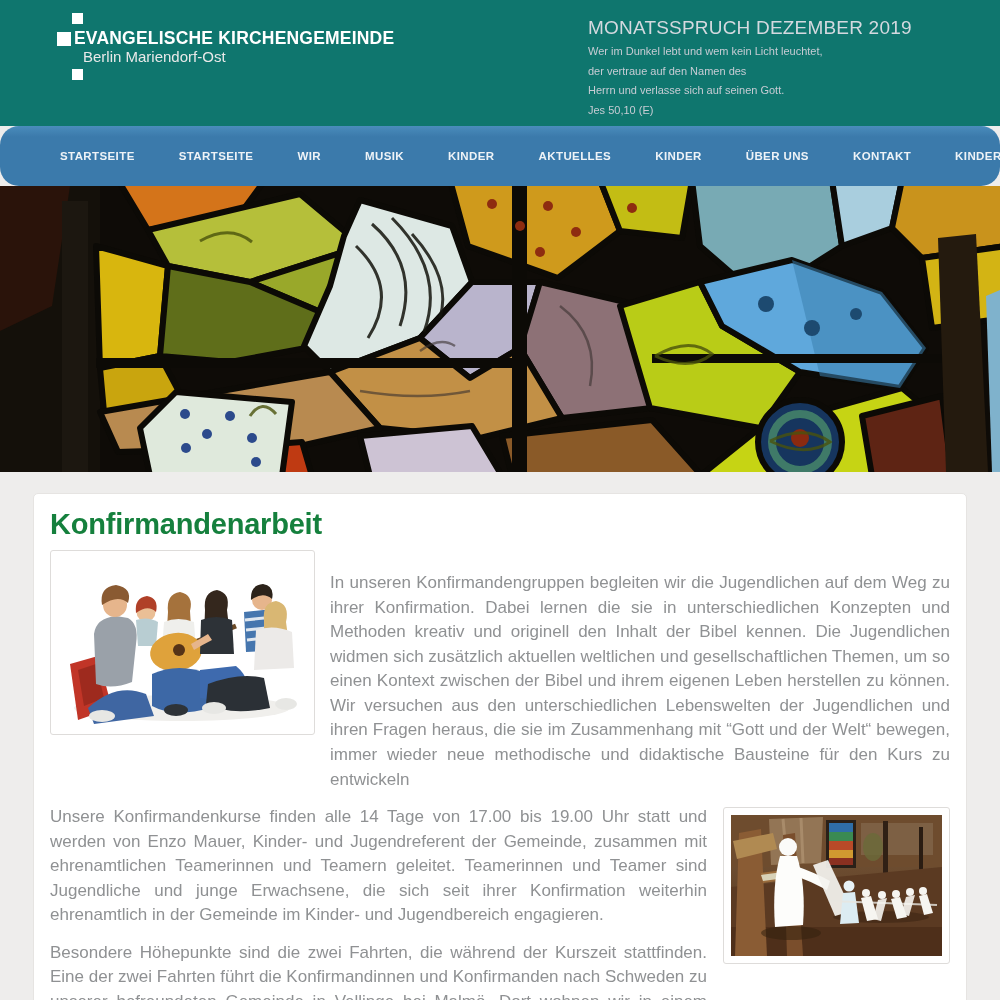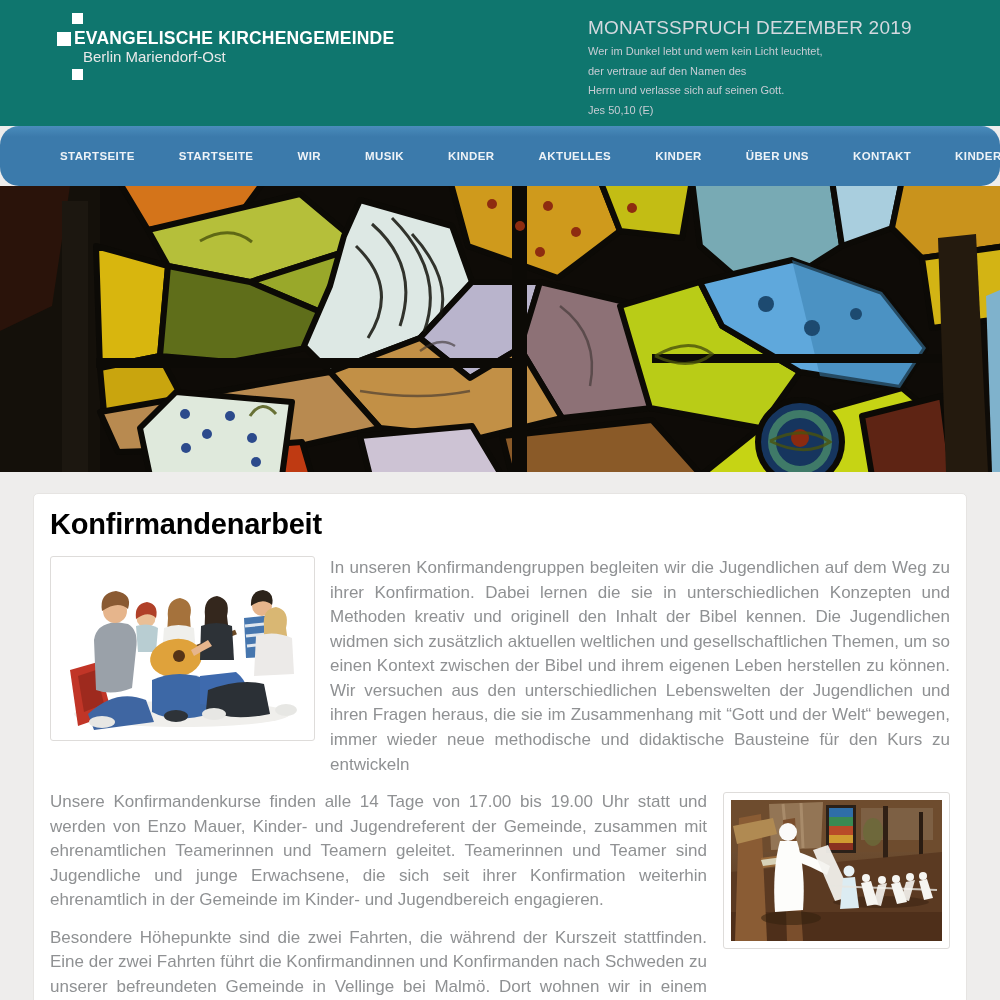--- a/index.html
+++ b/index.html
@@ -45,32 +45,32 @@
   .hero { height:286px; line-height:0; }
   .hero svg { display:block; }
 
   
   .card {
     width:934px; margin:21px auto 0;
     background:#ffffff; border:1px solid #e6e4e2; border-radius:5px;
     padding:14px 16px 36px;
   }
   .page-title {
-    margin:0 0 15px; font-size:29px; font-weight:bold; color:#000000; letter-spacing:-.2px;
+    margin:0 0 9px; font-size:29px; font-weight:bold; color:#15803d; letter-spacing:-.2px;
   }
   .row1 { display:flex; gap:15px; align-items:flex-start; }
   .img-frame {
     background:#fff; border:1px solid #dedcda; border-radius:3px; padding:7px; line-height:0;
   }
   .frame-left  { flex:none; width:265px; height:185px; }
   .frame-right { float:right; width:227px; height:157px; margin:2px 0 26px 16px; }
   .body-text {
     margin:0; font-size:17px; line-height:1.445; color:#8f9193; text-align:justify;
   }
-  .row1 .body-text { flex:1; }
+  .row1 .body-text { flex:1;margin-top:21px; }
   .block2 { display:flow-root; margin-top:13px; }
   .p-gap { margin-top:13px; }
 </style>
 </head>
 <body>
 
 <header class="site-header">
   <div class="logo">
     <span class="sq sq1"></span>
     <span class="sq sq2"></span>

